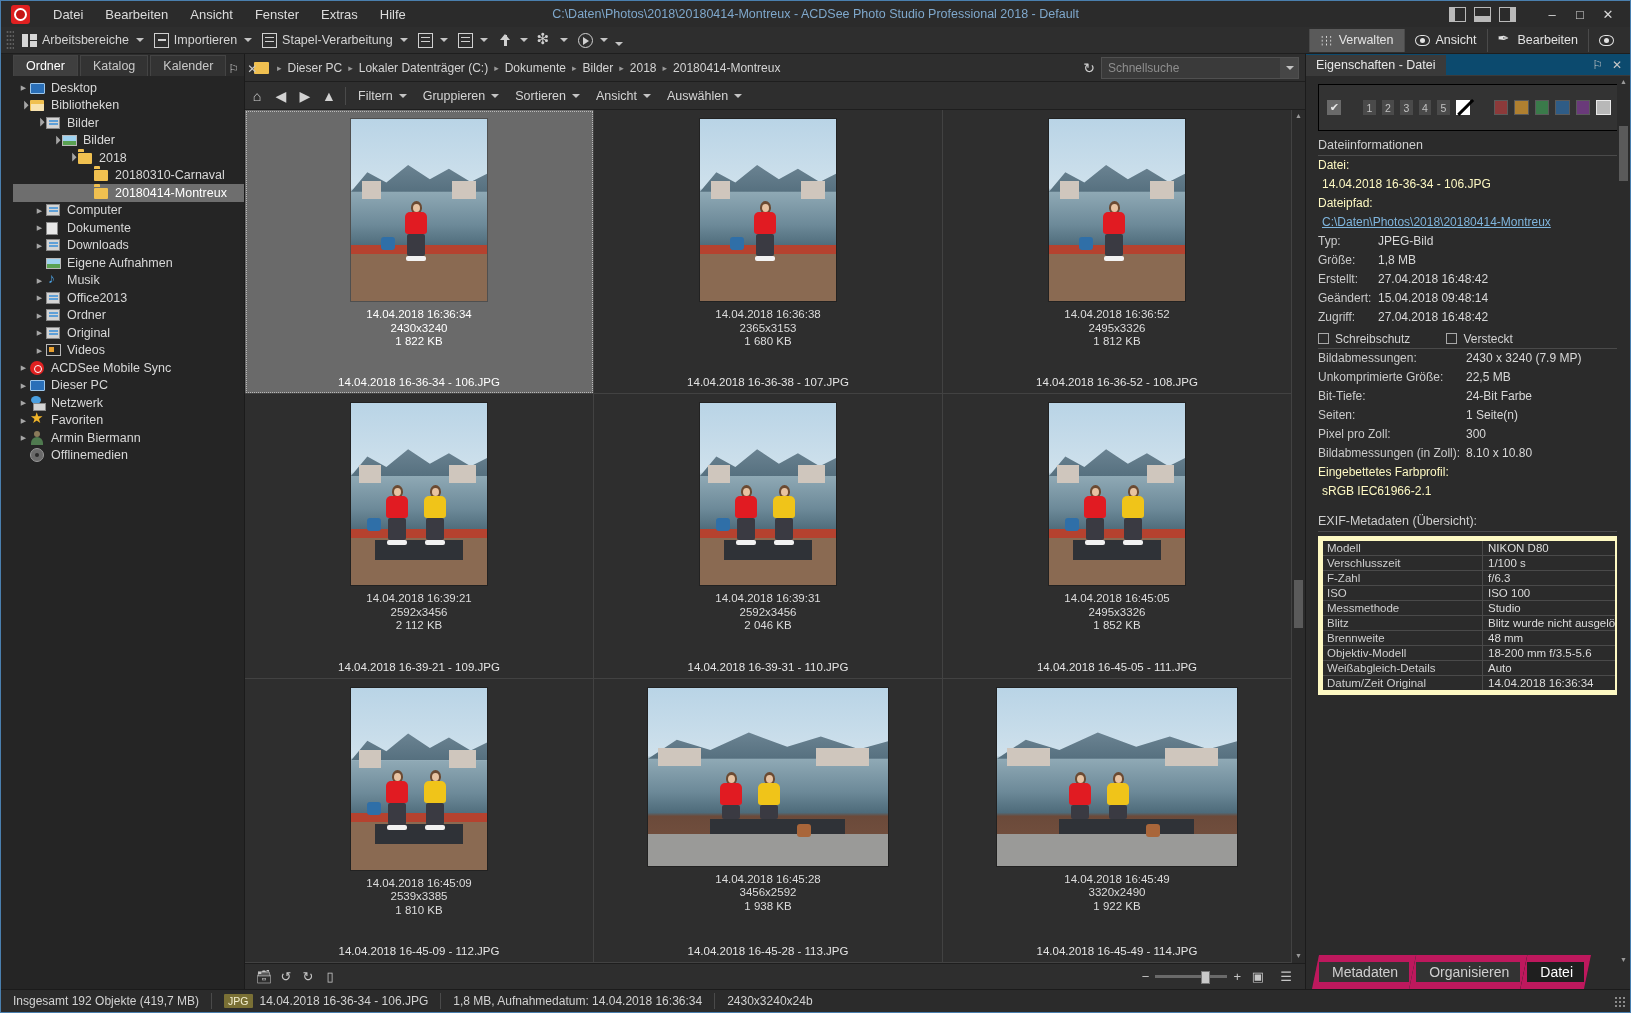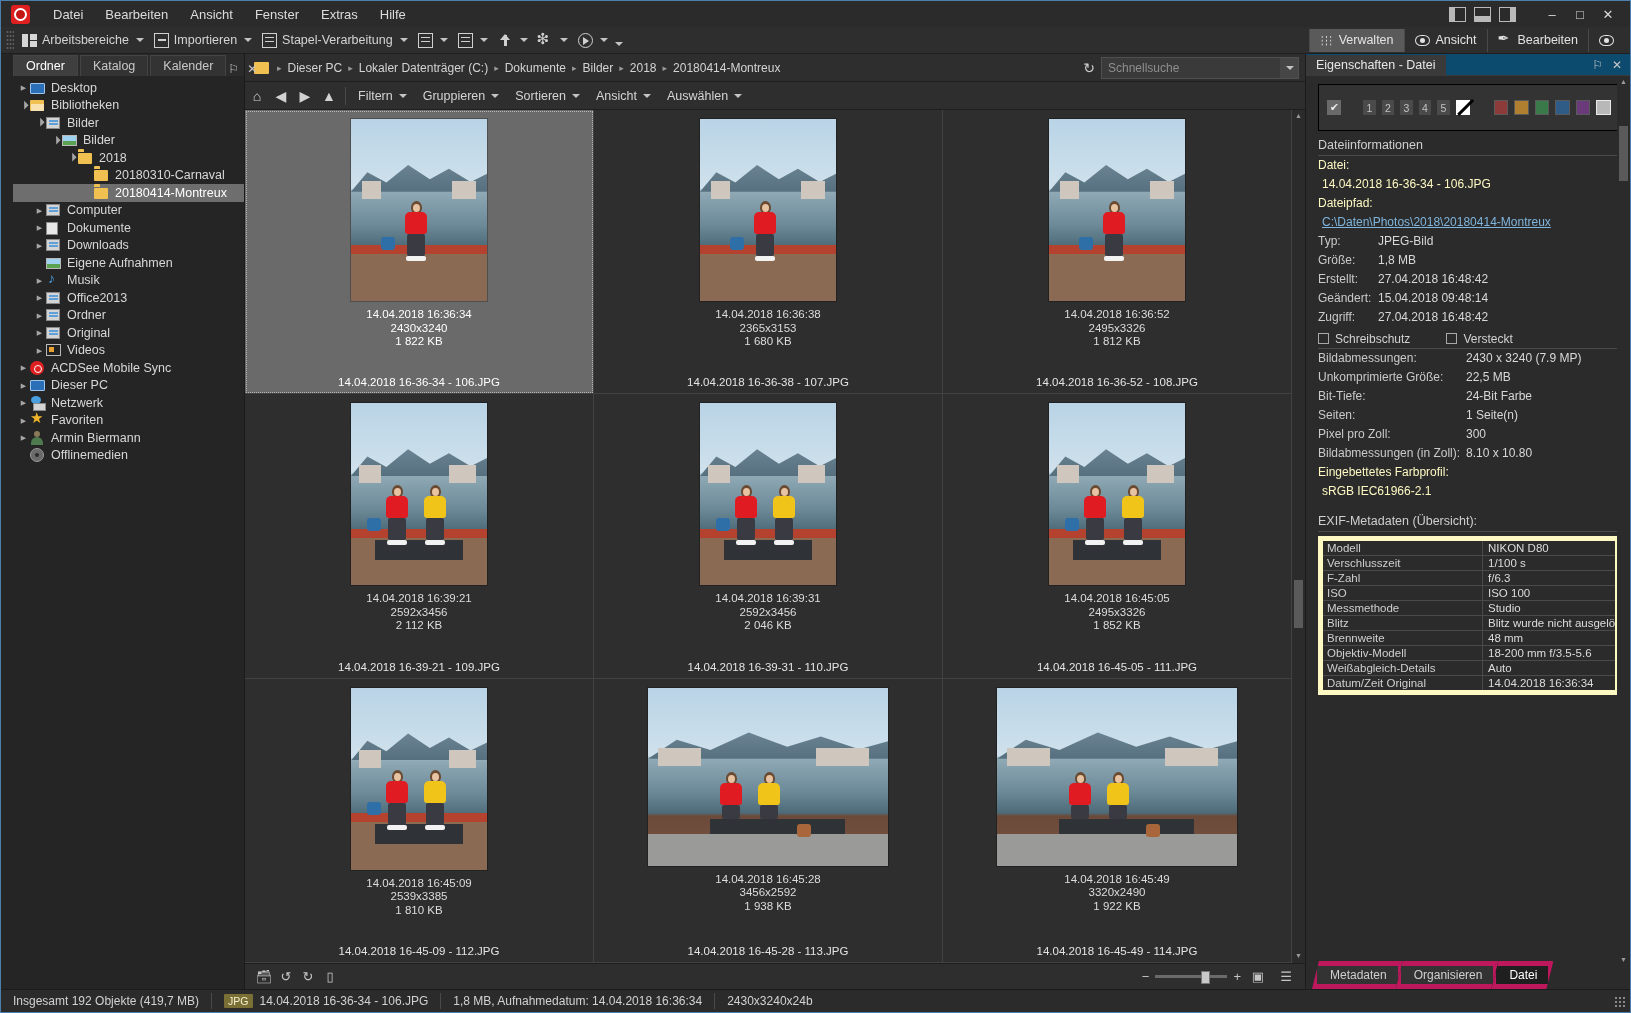--- a/index.html
+++ b/index.html
@@ -213,21 +213,21 @@
   .stack{ font-size:12px; line-height:19px; padding-left:12px; color:#fef9c3;}
   .link{ color:#7fb5dd; text-decoration:underline; padding-left:16px; font-size:12px; line-height:19px;}
   .cbrow{ display:flex; gap:36px; padding-left:12px; margin:5px 0 2px; font-size:12px; color:#d2d2d2; align-items:center;}
   .cbox{ width:11px;height:11px;border:1.5px solid #a8a8a8; margin-right:6px; display:inline-block; vertical-align:-1px;}
   .exiftable{ margin:4px 10px 0 12px; border:5px solid #fef9c3; }
   .exifrow{ display:flex; font-size:11.5px; border-bottom:1px solid #4a4a4a; }
   .exifrow:last-child{ border-bottom:none;}
   .exifrow .ek{ flex:0 0 160px; padding:1px 4px; color:#cfcfcf; border-right:1px solid #4a4a4a;}
   .exifrow .ev{ padding:1px 5px; color:#dcdcdc; overflow:hidden; white-space:nowrap;}
   .rp-tabs{ height:22px; flex:0 0 22px; display:flex; align-items:flex-end; background:#2b2b2b; padding-left:6px;}
-  .rtab{ font-size:12px; color:#cfcfcf; padding:2px 11px 2px 13px; background:#333; border:5px solid #be185d; margin-right:-7px;
+  .rtab{ font-size:14px; color:#cfcfcf; padding:2px 11px 2px 13px; background:#333; border:7px solid #be185d; margin-right:-7px;
      clip-path: polygon(7px 0, 100% 0, calc(100% - 7px) 100%, 0 100%);}
   .rtab.active{ background:#1f1f1f; color:#fff; z-index:3;}
 
   
   .vscroll{ position:absolute; right:0; top:0; bottom:0; width:13px; background:#2b2b2b;}
   .vscroll .thumb{ position:absolute; left:2px; width:9px; background:#5a5a5a;}
   .vscroll .ar{ position:absolute; left:2px; width:9px; height:9px; color:#9a9a9a; font-size:7px; text-align:center;}
 
   
   .statusbar{ height:23px; flex:0 0 23px; background:#2b2b2b; display:flex; align-items:center; border-top:1px solid #1b1b1b; font-size:12px; color:#d2d2d2;}
@@ -245,20 +245,21 @@
   <div class="titlebar">
     <div class="logo"></div>
     <div class="menubar">
       <div class="mi">Datei</div>
       <div class="mi">Bearbeiten</div>
       <div class="mi">Ansicht</div>
       <div class="mi">Fenster</div>
       <div class="mi">Extras</div>
       <div class="mi">Hilfe</div>
     </div>
+    <div class="title-text">C:\Daten\Photos\2018\20180414-Montreux - ACDSee Photo Studio Professional 2018 - Default</div>
     <div class="win-btns">
       <div class="layout-btns">
         <div class="lbtn left"></div>
         <div class="lbtn bottom"></div>
         <div class="lbtn right"></div>
       </div>
       <div class="wbtn">–</div>
       <div class="wbtn">□</div>
       <div class="wbtn close">✕</div>
     </div>

